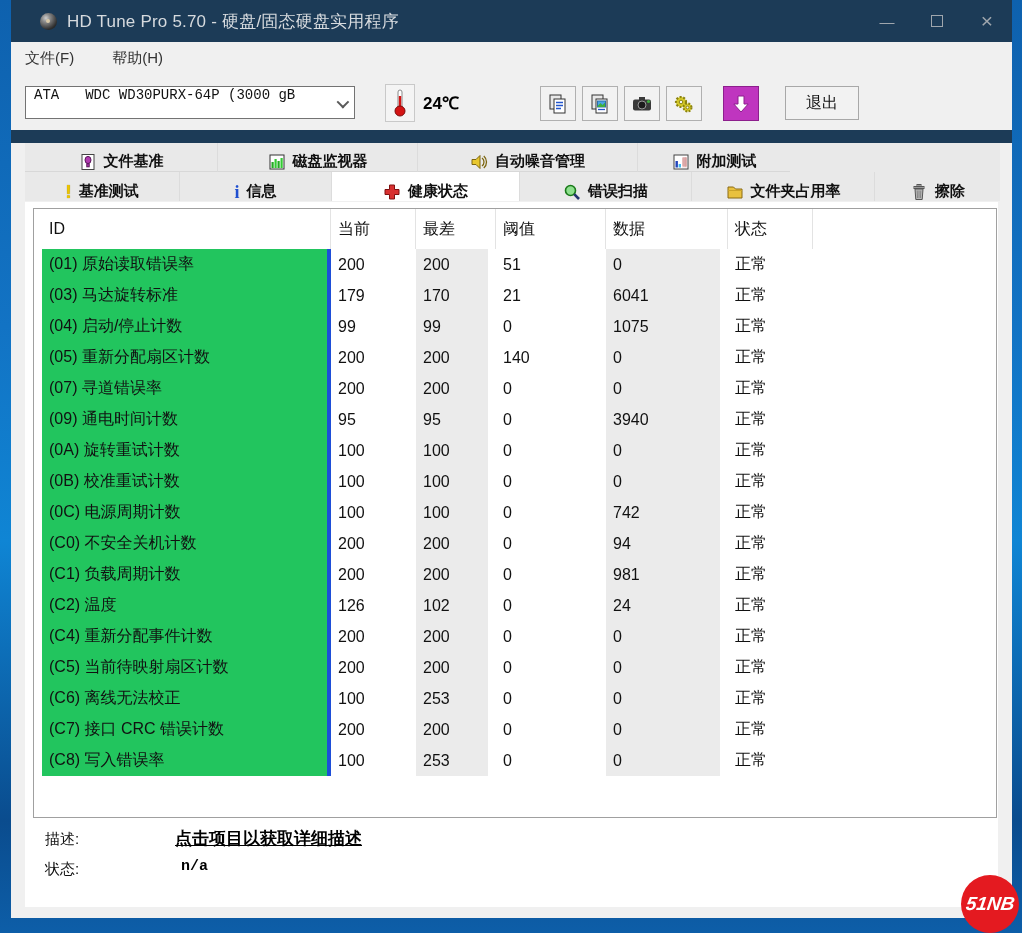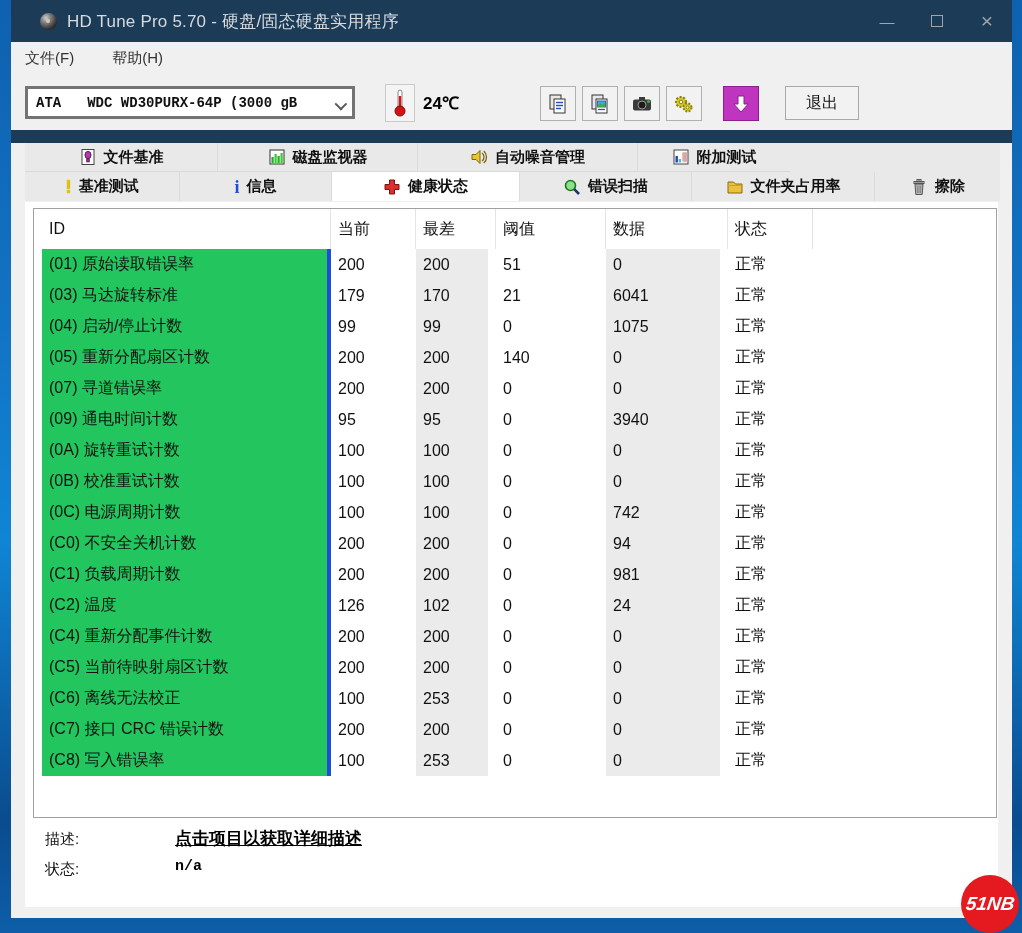--- a/index.html
+++ b/index.html
@@ -28,42 +28,42 @@
   .win-controls { margin-left:auto; display:flex; height:100%; }
   .win-btn { width:50px; display:flex; align-items:center; justify-content:center; color:#9fa6ad; font-size:15px; }
   .maxi-box { width:12px; height:12px; border:1px solid #9fa6ad; }
   
   .menubar { height:33px; background:#f0f0f0; display:flex; align-items:center; padding-left:14px; }
   .menu-item { font-size:15px; color:#333; margin-right:38px; }
   
   .toolbar { height:55px; background:#f0f0f0; position:relative; }
   .combo {
     position:absolute; left:14px; top:11px; width:330px; height:33px;
-    background:#fff; border:3px solid #737373; display:flex; align-items:center;
-    font-family:"Liberation Mono", monospace; font-size:14px; color:#111;font-weight:bold;
+    background:#fff; border:1px solid #737373; display:flex; align-items:flex-start;
+    font-family:"Liberation Mono", monospace; font-size:14px; color:#111;
   }
   .combo-if { padding-left:8px; }
   .combo-model { margin-left:26px; white-space:nowrap; overflow:hidden; max-width:240px; }
   .combo-chevron { position:absolute; right:8px; top:12px; width:9px; height:9px;
     border-right:2px solid #5a5a5a; border-bottom:2px solid #5a5a5a; transform:rotate(45deg) translateY(-2px); }
   .thermo-btn { position:absolute; left:374px; top:9px; width:30px; height:38px;
     border:1px solid #c9c9c9; background:#f4f4f4; display:flex; align-items:center; justify-content:center; }
   .temp-text { position:absolute; left:412px; top:16px; font-size:17px; font-weight:bold; color:#000; }
   .tool-btn { position:absolute; top:11px; width:36px; height:35px; background:#f2f2f2;
     border:1px solid #b0b0b0; display:flex; align-items:center; justify-content:center; }
   .tool-btn.b1{left:529px;} .tool-btn.b2{left:571px;} .tool-btn.b3{left:613px;} .tool-btn.b4{left:655px;}
   .tool-btn.b5{left:712px; background:#bf35bf; border-color:#8d1f8d;}
   .exit-btn { position:absolute; left:774px; top:11px; width:74px; height:34px;
     border:1px solid #a8a8a8; background:#f2f2f2; font-size:16px; color:#111;
     display:flex; align-items:center; justify-content:center; }
   .darkband { height:13px; background:#1c3b57; }
   
   .tabstrip { margin:0 12px 0 14px; background:#e9e9e9; }
   .tabrow { display:flex; height:29px; }
-  .tab { display:flex; align-items:center; justify-content:center; gap:7px;
+  .tab { display:flex; align-items:flex-end; justify-content:center; gap:7px;
     font-size:15px; font-weight:600; color:#101010; border-right:1px solid #dcdcdc; }
   .tabrow.r1 .tab { border-bottom:1px solid #d8d8d8; }
   .tab.active { background:#fff; border-bottom:none; }
   .tab-label { white-space:nowrap; }
   .info-i { font-family:"Liberation Serif", serif; font-weight:bold; font-size:18px; color:#1f4fd0; line-height:1; }
   .bang { font-weight:900; font-size:19px; color:#edc500; text-shadow:0 0 1px #8a7400; line-height:1; }
   
   .page { position:absolute; left:14px; top:202px; width:973px; height:705px; background:#fff; }
   .tablebox { position:absolute; left:8px; top:6px; width:964px; height:610px;
     border:1px solid #a0a0a0; background:#fff; overflow:hidden; }
@@ -74,21 +74,21 @@
     border-right:1px solid #e3e3e3; background:#fff; }
   th.h-id { padding-left:15px; }
   th.h-fill { border-right:none; }
   td { height:31px; padding-left:7px; white-space:nowrap; }
   td.id { background:#22c55e; border-left:8px solid #fff; border-right:4px solid #1d4ed8; padding-left:7px; }
   td.worst, td.data { background:#ebebeb; border-right:8px solid #fff; }
   
   .foot-label { position:absolute; left:20px; font-size:15px; color:#111; }
   .desc-label { top:628px; } .stat-label { top:658px; }
   .desc-value { position:absolute; left:150px; top:625px; font-size:17px; font-weight:bold; color:#000;text-decoration:underline; }
-  .stat-value { position:absolute; left:150px; top:656px; font-size:15px; font-weight:bold;
+  .stat-value { position:absolute; left:156px; top:656px; font-size:15px; font-weight:bold;
     font-family:"Liberation Mono", monospace; color:#000; }
   
   .logo { position:absolute; left:961px; top:875px; width:58px; height:58px; border-radius:50%;
     background:#e41a20; display:flex; align-items:center; justify-content:center; z-index:50; }
   .logo span { color:#fff; font-weight:900; font-style:italic; font-size:19px; transform:skewX(-8deg); letter-spacing:0; }
   svg { display:block; }
 </style>
 </head>
 <body>
 

